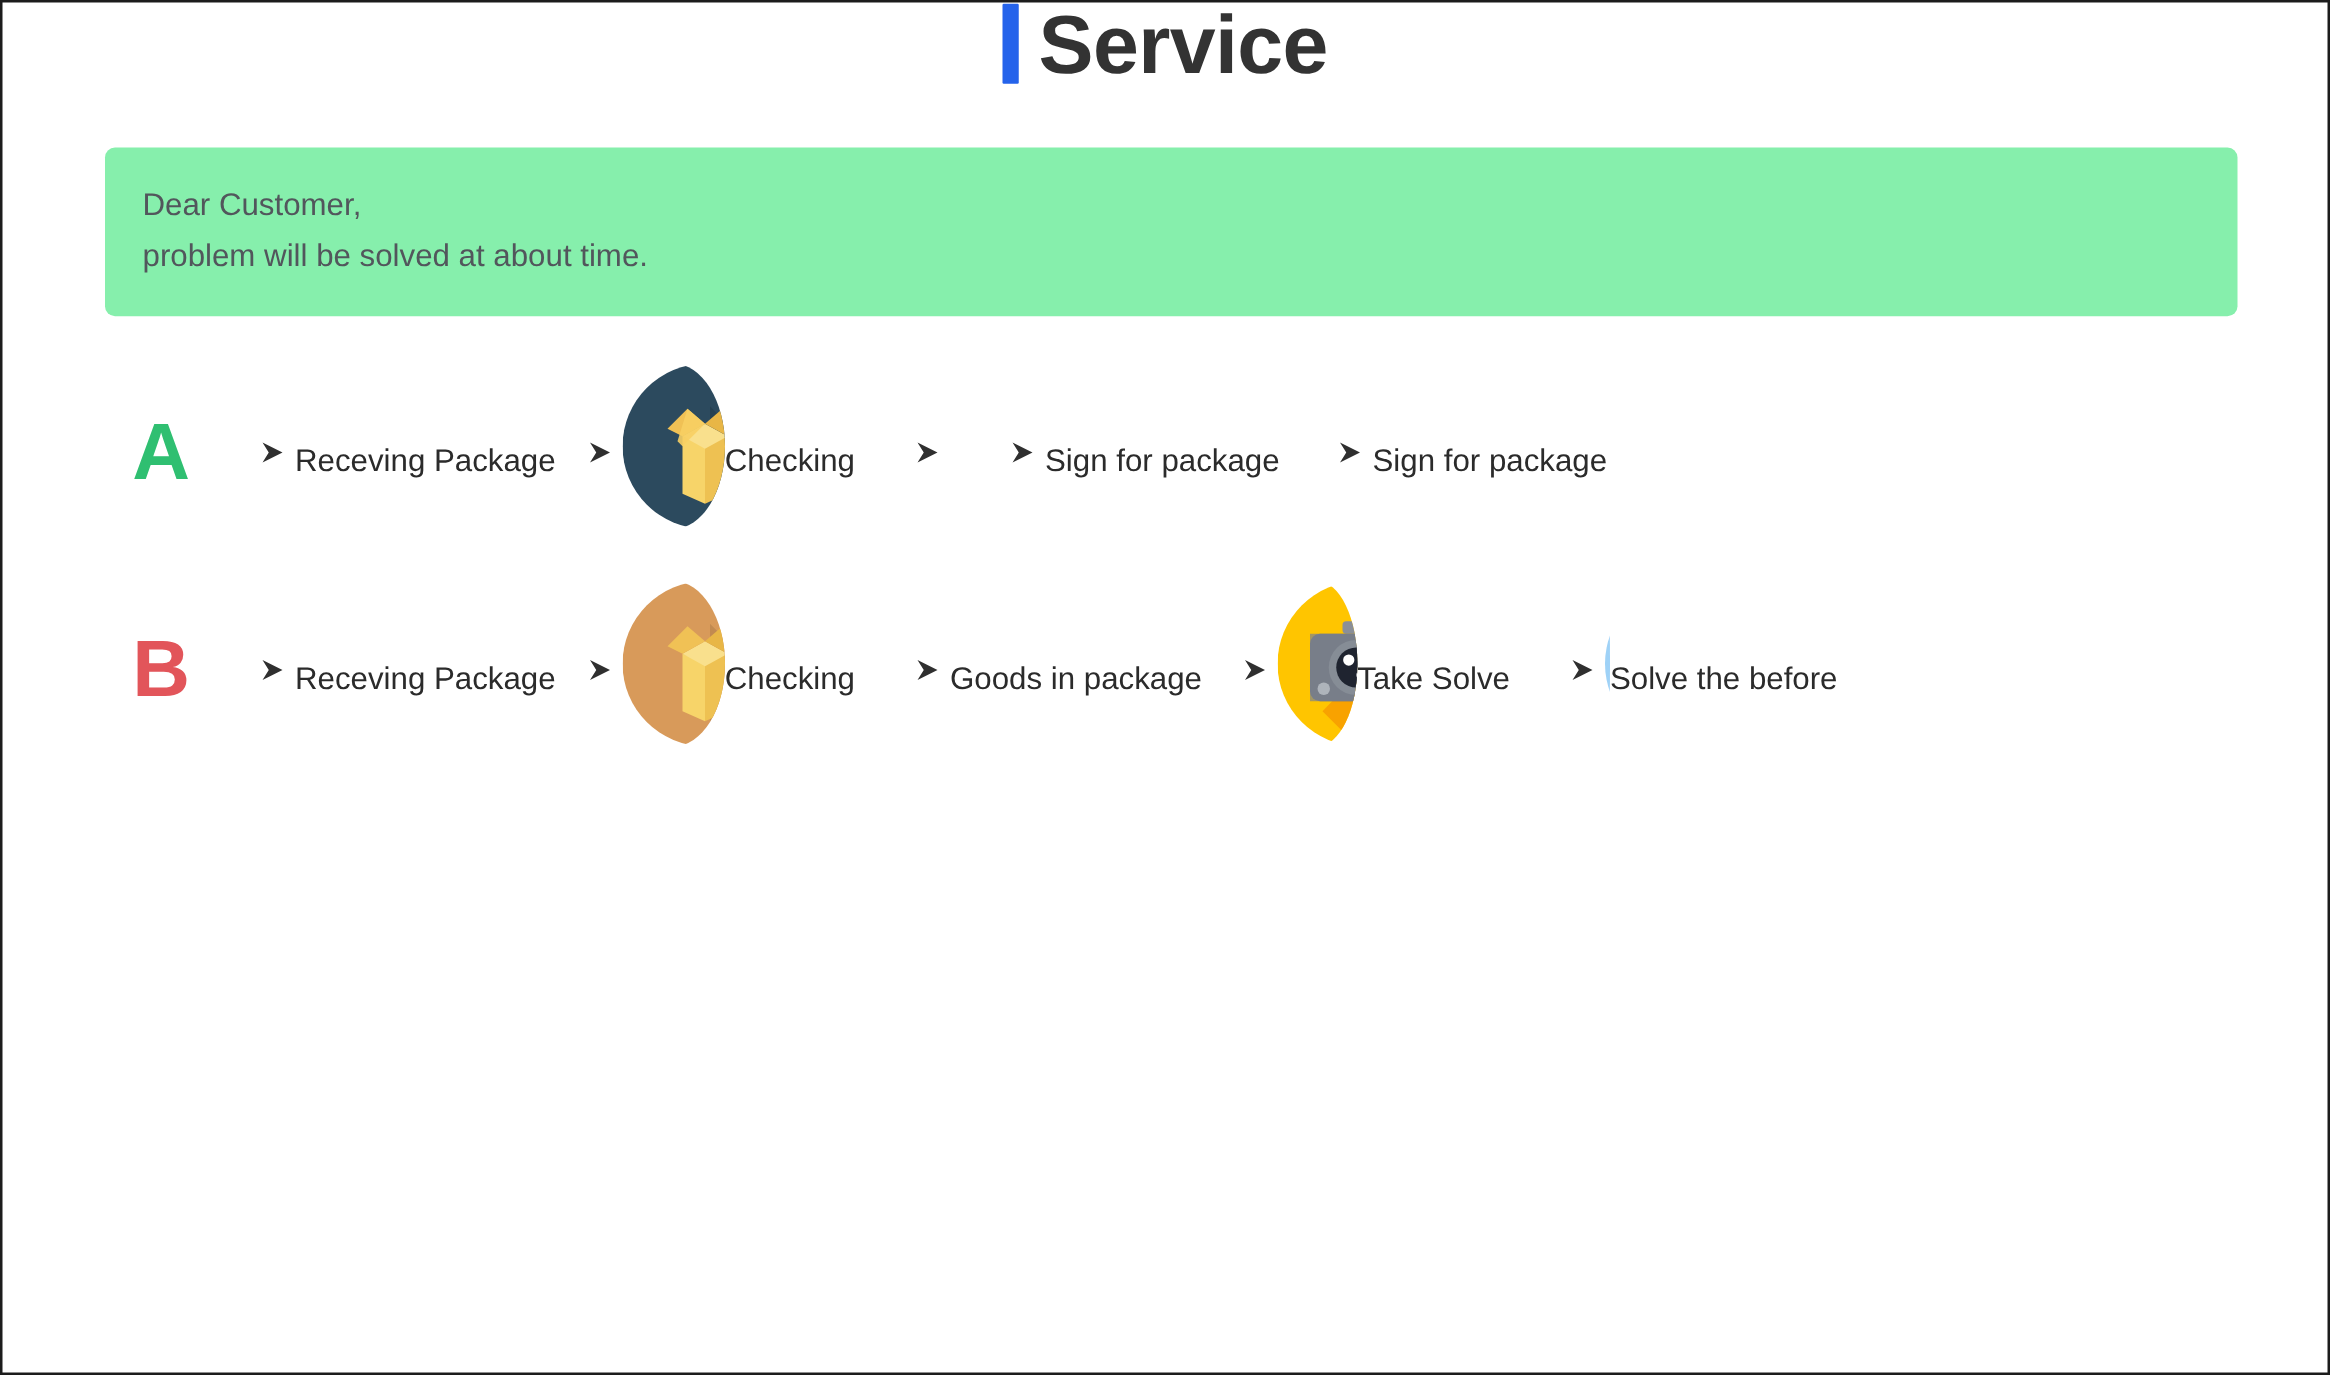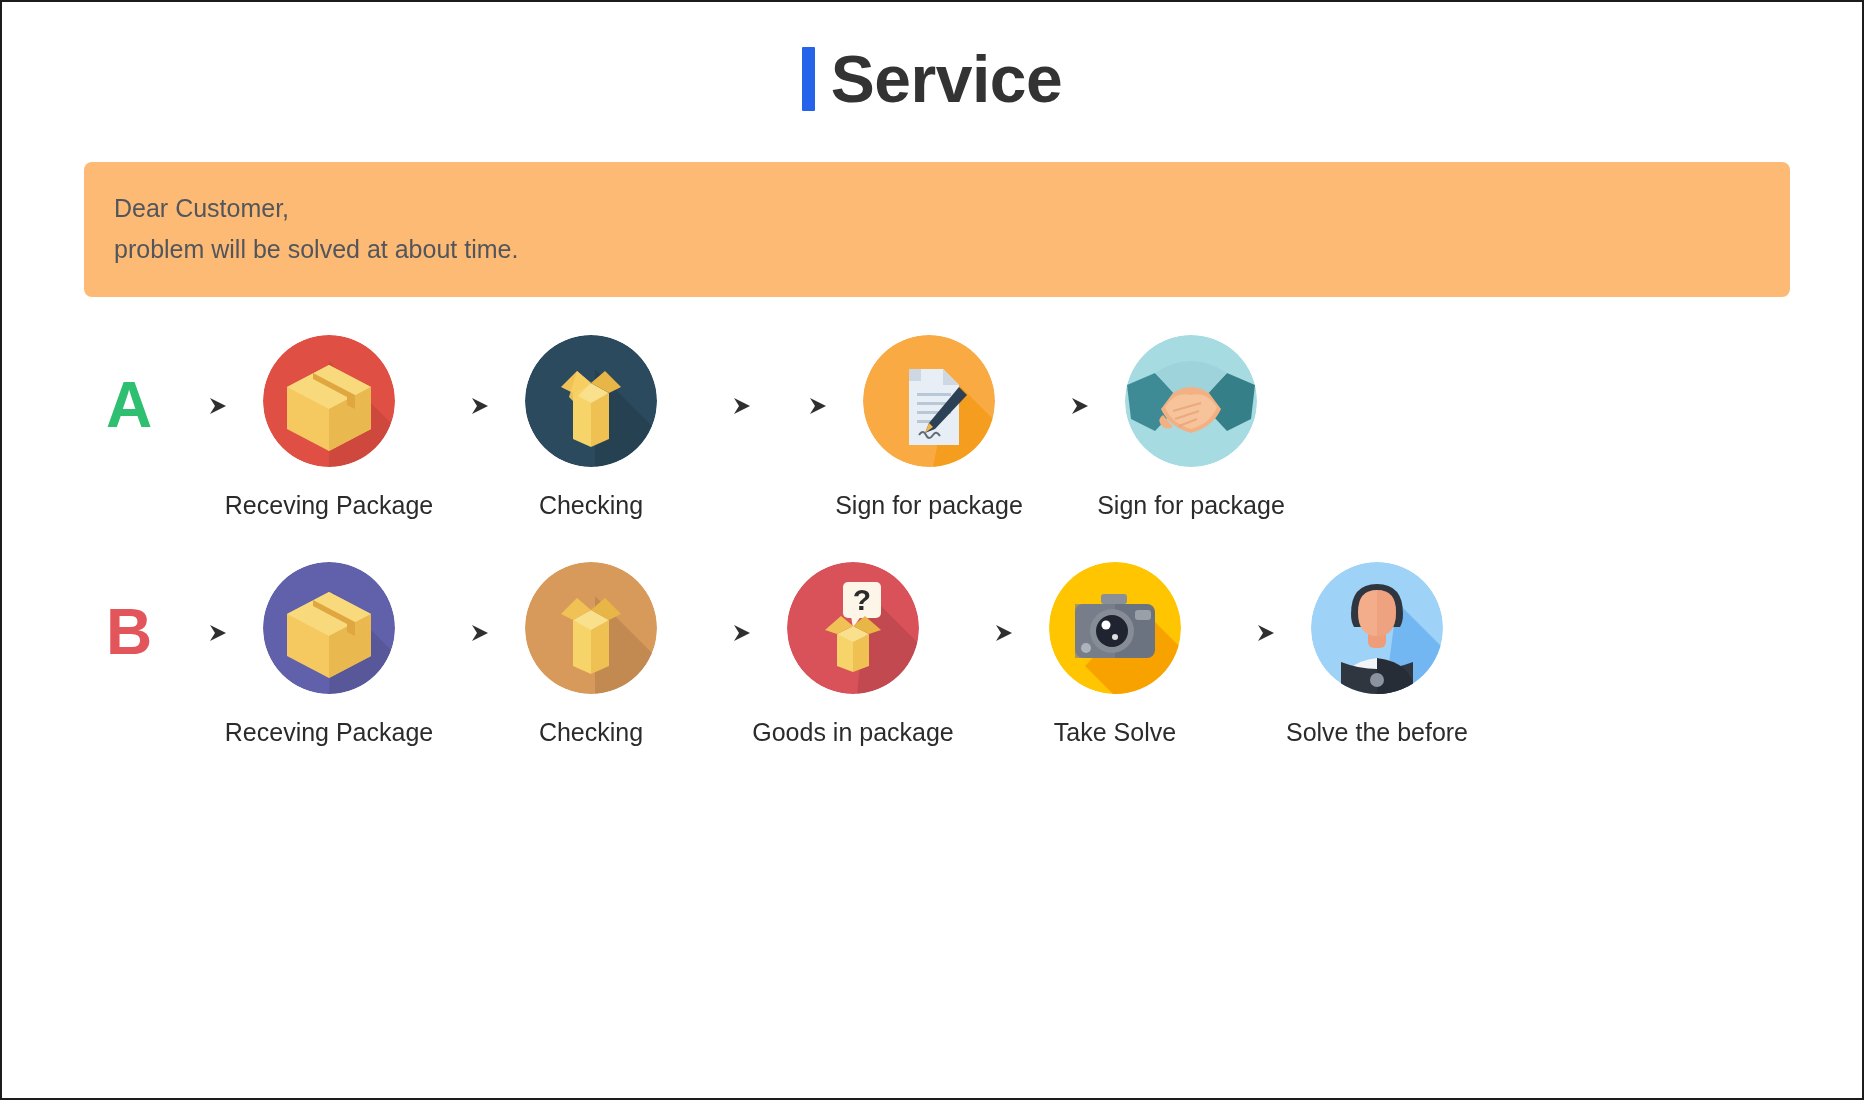--- a/index.html
+++ b/index.html
@@ -20,41 +20,40 @@
     background: #ffffff;
     box-sizing: border-box;
     border: 2px solid #1c1c1c;
   }
 
   
   .title-wrap {
     display: flex;
     align-items: center;
     justify-content: center;
-    margin-top: 44px;
     gap: 16px;
   }
   .title-bar {
     width: 13px;
     height: 64px;
     background: #2563eb;
     border-radius: 1px;
   }
   .title-text {
     font-size: 66px;
     font-weight: bold;
     color: #333333;
     letter-spacing: -0.5px;
     line-height: 1;
   }
 
   
   .notice {
     margin: 50px 72px 0 82px;
-    background: #fdba74;
+    background: #86efac;
     border-radius: 8px;
     padding: 26px 30px 28px 30px;
   }
   .notice p {
     margin: 0;
     color: #52565c;
     font-size: 25px;
     line-height: 1.62;
     white-space: nowrap;
   }
@@ -88,21 +87,20 @@
     display: flex;
     align-items: center;
     justify-content: center;
   }
   .arrow svg { display: block; }
 
   .step {
     flex: none;
     width: 186px;
     display: flex;
-    flex-direction: column;
     align-items: center;
   }
   .step-icon {
     width: 132px;
     height: 132px;
     border-radius: 50%;
     position: relative;
     overflow: hidden;
   }
   .step-label {

